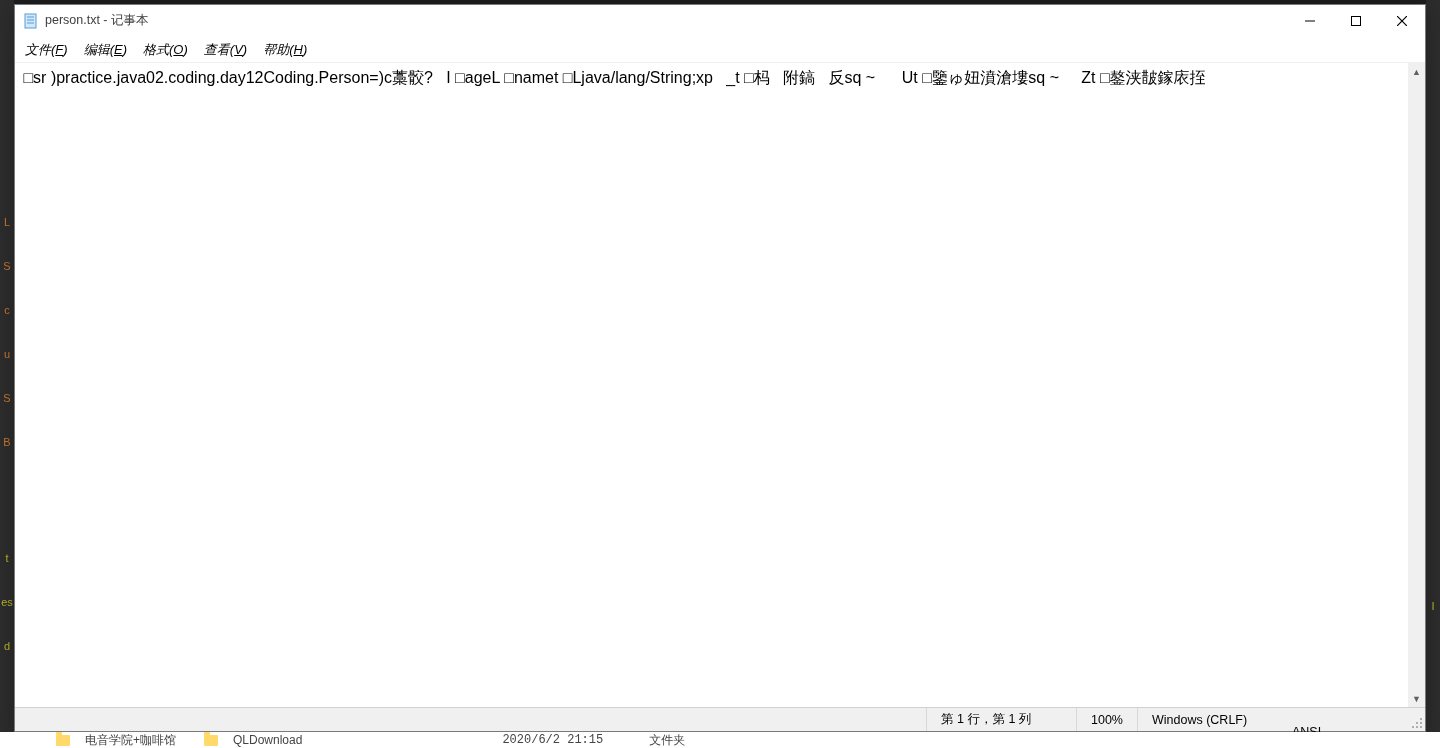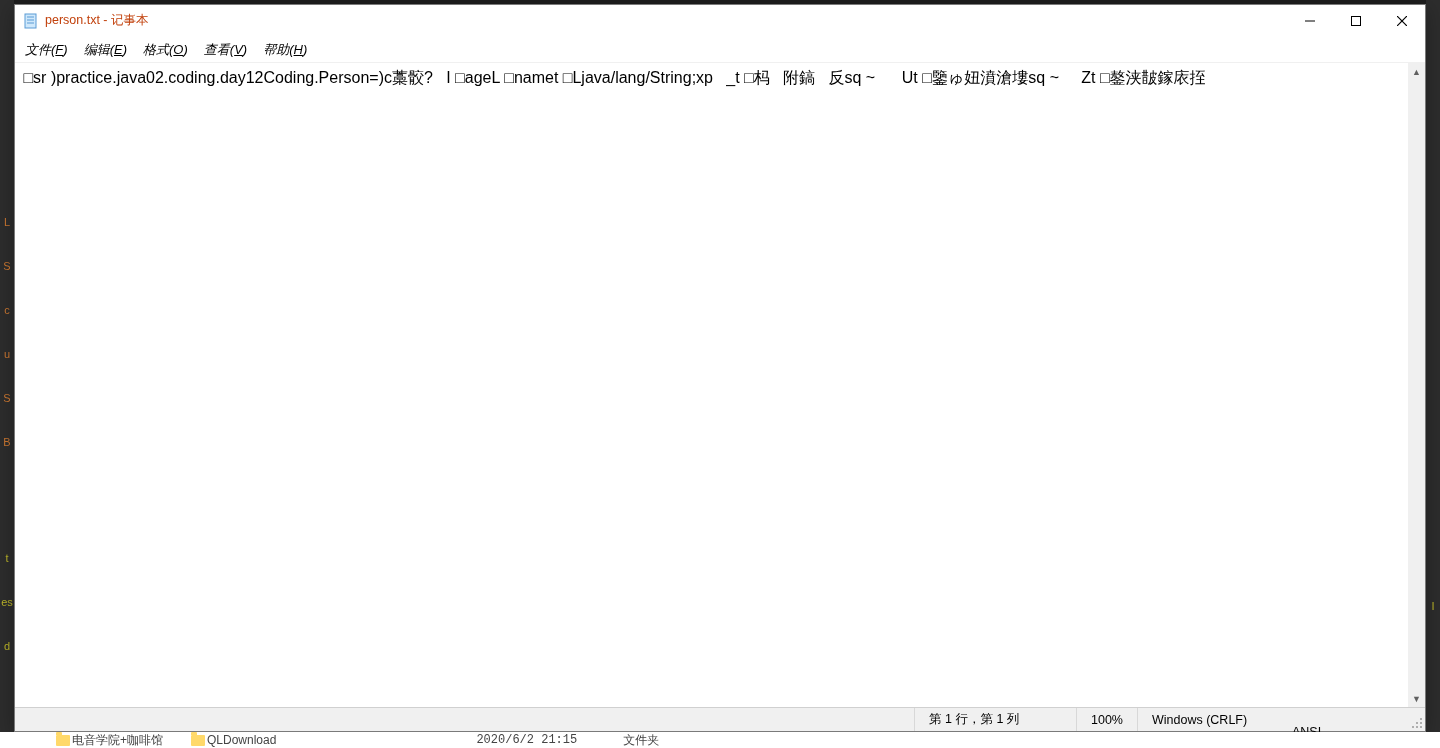--- a/index.html
+++ b/index.html
@@ -30,21 +30,21 @@
 
   
   .titlebar {
     height: 32px; background: #ffffff; display: flex; align-items: center;
     border-bottom: 1px solid #ffffff;
   }
   .titlebar .icon {
     width: 16px; height: 16px; margin: 0 6px 0 8px;
     display: inline-flex; align-items: center; justify-content: center;
   }
-  .titlebar .title { font-size: 12.5px; color: #c2410c; flex: 0 0 auto; }
+  .titlebar .title { font-size: 12.5px; color: #404040; flex: 0 0 auto; }
   .titlebar .spacer { flex: 1; }
   .win-btn {
     width: 46px; height: 32px; display: flex; align-items: center; justify-content: center;
     background: transparent; border: none; cursor: default;
   }
   .win-btn svg { width: 10px; height: 10px; }
 
   
   .menubar {
     height: 26px; background: #ffffff; display: flex; align-items: center;
@@ -78,35 +78,35 @@
   .statusbar {
     height: 24px; border-top: 1px solid #d0d0d0; background: #f0f0f0;
     display: flex; align-items: stretch; font-size: 12.5px; color: #000;
   }
   .statusbar .flex { flex: 1; }
   .status-cell {
     border-left: 1px solid #d8d8d8; display: flex; align-items: center;
     padding: 0 14px;
   }
   .status-cell.pos { min-width: 150px; }
-  .status-cell.zoom { min-width: 58px; margin-left: 12px; }
+  .status-cell.zoom { min-width: 58px; }
   .status-cell.eol { min-width: 140px; }
   .status-cell.enc { min-width: 130px; margin-top: 24px; }
   .grip {
     width: 18px; display: flex; align-items: flex-end; justify-content: flex-end;
     padding: 0 2px 2px 0;
   }
 
   
   .explorer-strip {
     position: absolute; left: 0; bottom: 0; width: 1440px; height: 16px;
     background: #ffffff; display: flex; align-items: center; font-size: 12px;
     color: #444; overflow: hidden;
   }
-  .explorer-strip .cell { display: flex; align-items: center; gap: 2px; }
+  .explorer-strip .cell { display: flex; align-items: center; gap: 15px; }
   .folder-icon {
     width: 14px; height: 11px; background: #ffd96a; border-radius: 1px;
     position: relative; display: inline-block;
   }
   .folder-icon::before {
     content: ""; position: absolute; top: -3px; left: 0; width: 6px; height: 3px;
     background: #ffd96a; border-radius: 1px 1px 0 0;
   }
 </style>
 </head>

